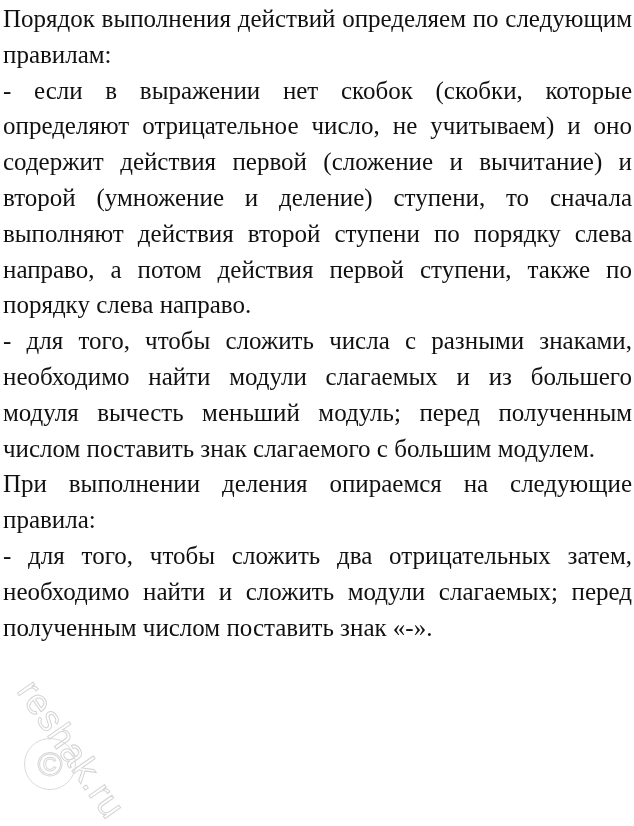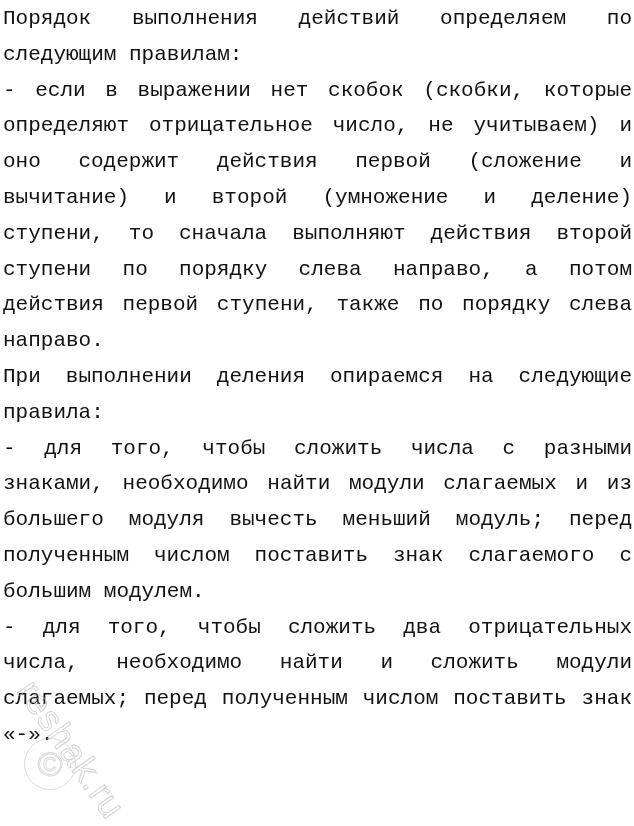--- a/index.html
+++ b/index.html
@@ -11,22 +11,22 @@
       width: 634px;
       height: 826px;
       overflow: hidden;
       position: relative;
     }
     .doc {
       position: absolute;
       left: 3px;
       top: 1px;
       width: 629px;
-      font-family: Liberation Mono, monospace;
-      font-size: 21px;
+      font-family: Liberation Serif, serif;
+      font-size: 25px;
       line-height: 35.8px;
       color: #111111;
       text-align: justify;
     }
     .doc p {
       margin: 0;
       padding: 0;
     }
     .watermark {
       position: absolute;
@@ -65,21 +65,21 @@
       letter-spacing: 1px;
       white-space: nowrap;
     }
   </style>
 </head>
 <body>
 
 <div class="doc">
   <p>Порядок выполнения действий определяем по следующим правилам:</p>
   <p>- если в выражении нет скобок (скобки, которые определяют отрицательное число, не учитываем) и оно содержит действия первой (сложение и вычитание) и второй (умножение и деление) ступени, то сначала выполняют действия второй ступени по порядку слева направо, а потом действия первой ступени, также по порядку слева направо.</p>
+  <p>- для того, чтобы сложить числа с разными знаками, необходимо найти модули слагаемых и из большего модуля вычесть меньший модуль; перед полученным числом поставить знак слагаемого с большим модулем.</p>
   <p>При выполнении деления опираемся на следующие правила:</p>
-  <p>- для того, чтобы сложить числа с разными знаками, необходимо найти модули слагаемых и из большего модуля вычесть меньший модуль; перед полученным числом поставить знак слагаемого с большим модулем.</p>
-  <p>- для того, чтобы сложить два отрицательных числа, необходимо найти и сложить модули слагаемых; перед полученным числом поставить знак «-».</p>
+  <p>- для того, чтобы сложить два отрицательных затем, необходимо найти и сложить модули слагаемых; перед полученным числом поставить знак «-».</p>
 </div>
 
 <div class="watermark">
   <div class="copy">©</div>
   <div class="text">reshak.ru</div>
 </div>
 
 </body></html>

